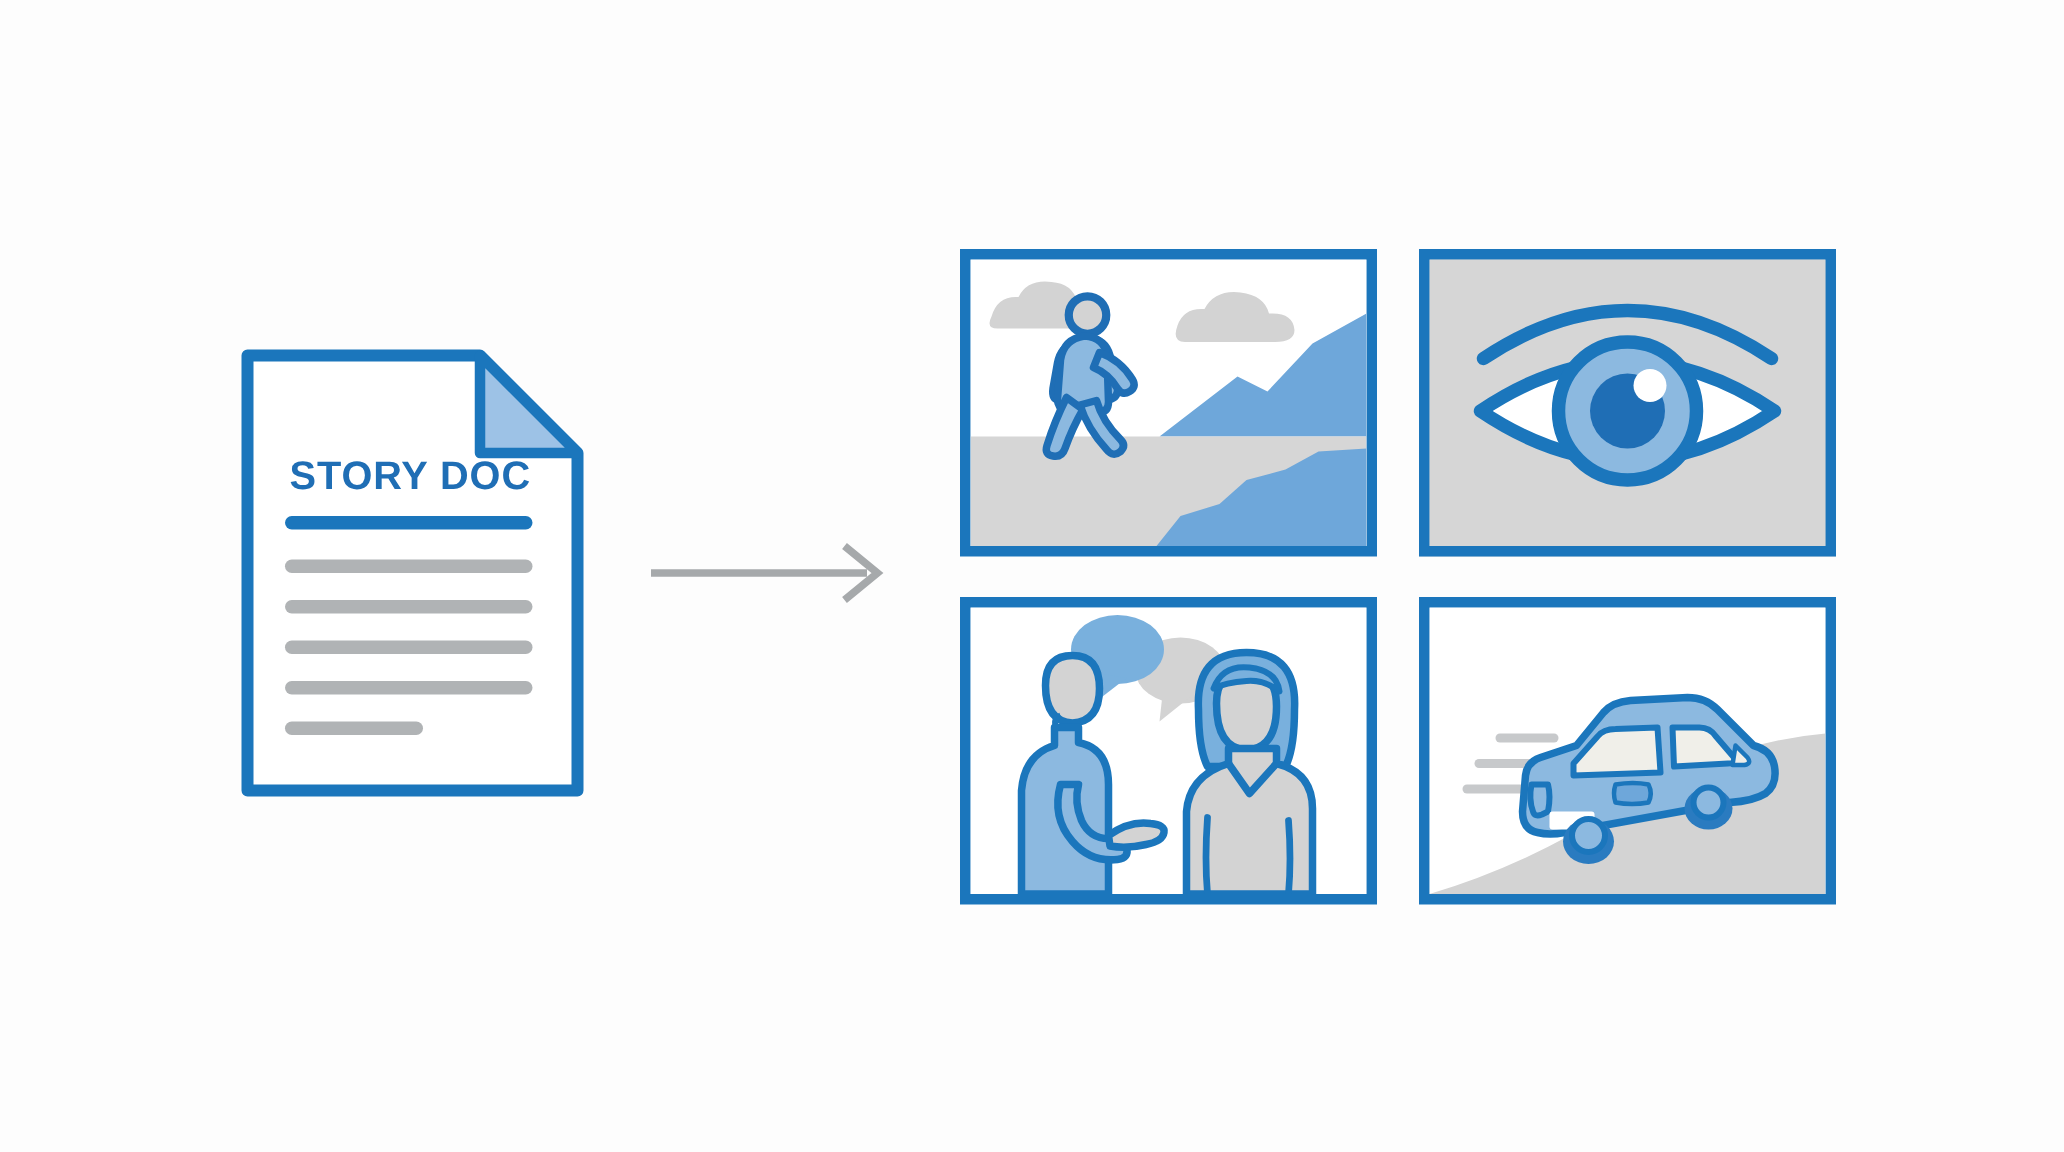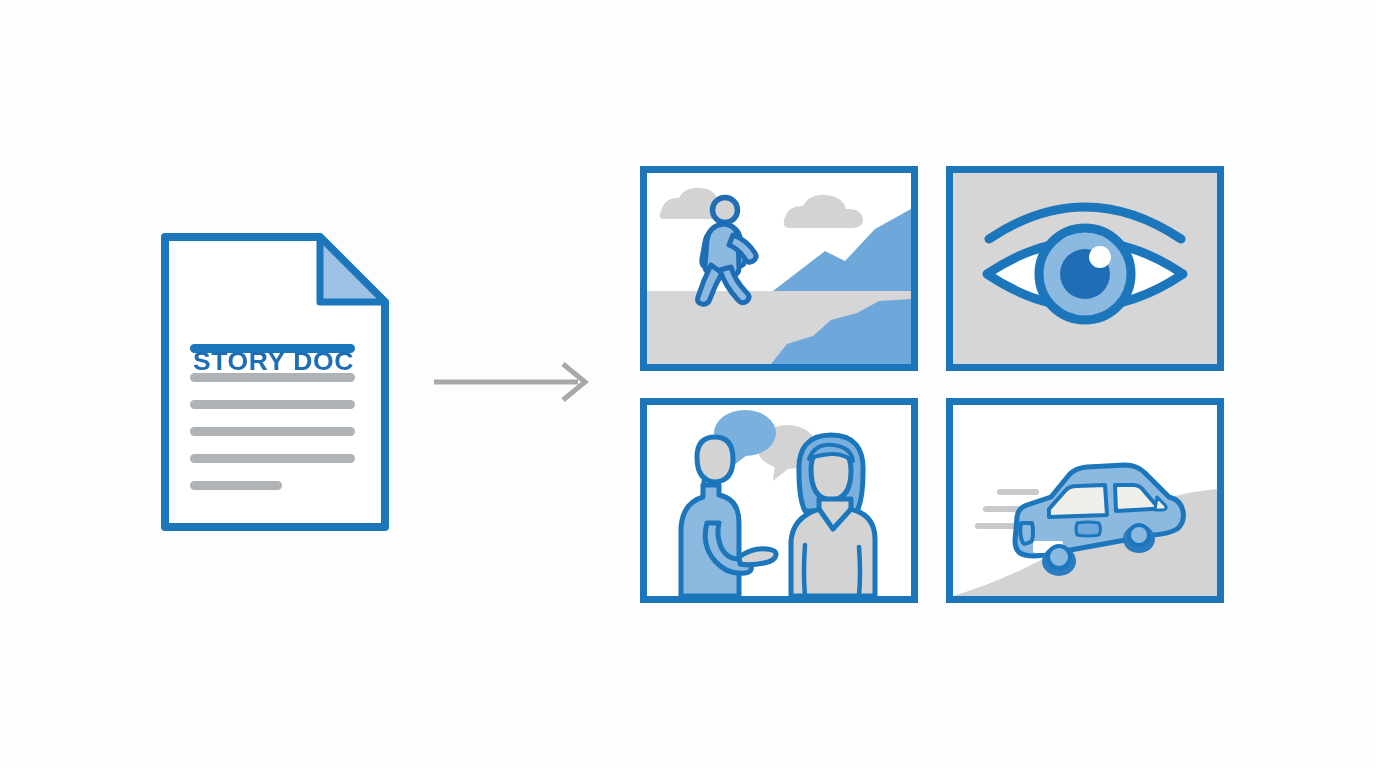--- a/index.html
+++ b/index.html
@@ -34,21 +34,20 @@
     left: 33px;
     top: 72px;
     width: 180px;
     font-size: 26.5px;
     font-weight: bold;
     letter-spacing: 0.6px;
     color: #1f6eb5;
     font-family: "Liberation Sans", sans-serif;
     white-space: nowrap;
     line-height: 1;
-    margin-top: 44px;
   }
 
   
   #arrow {
     position: absolute;
     left: 430px;
     top: 358px;
     width: 170px;
     height: 46px;
   }

